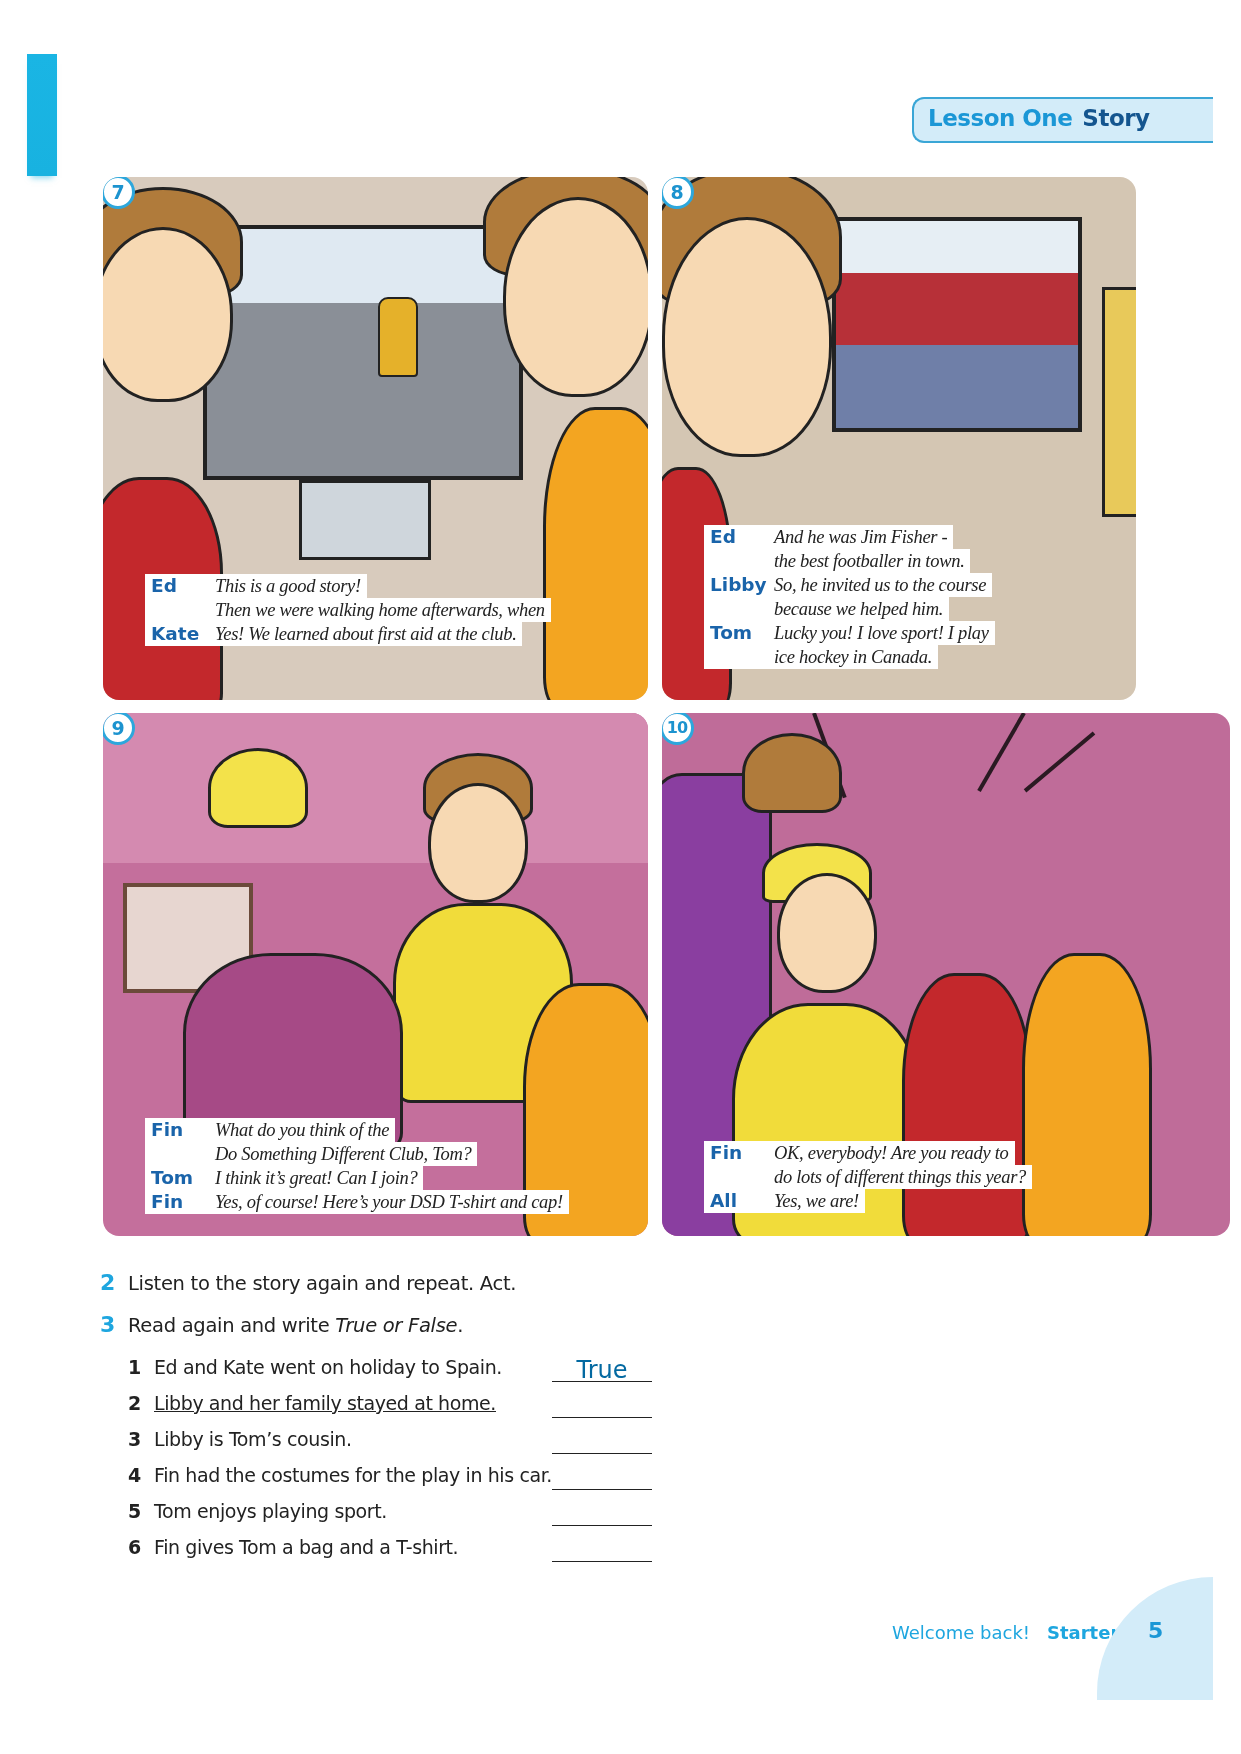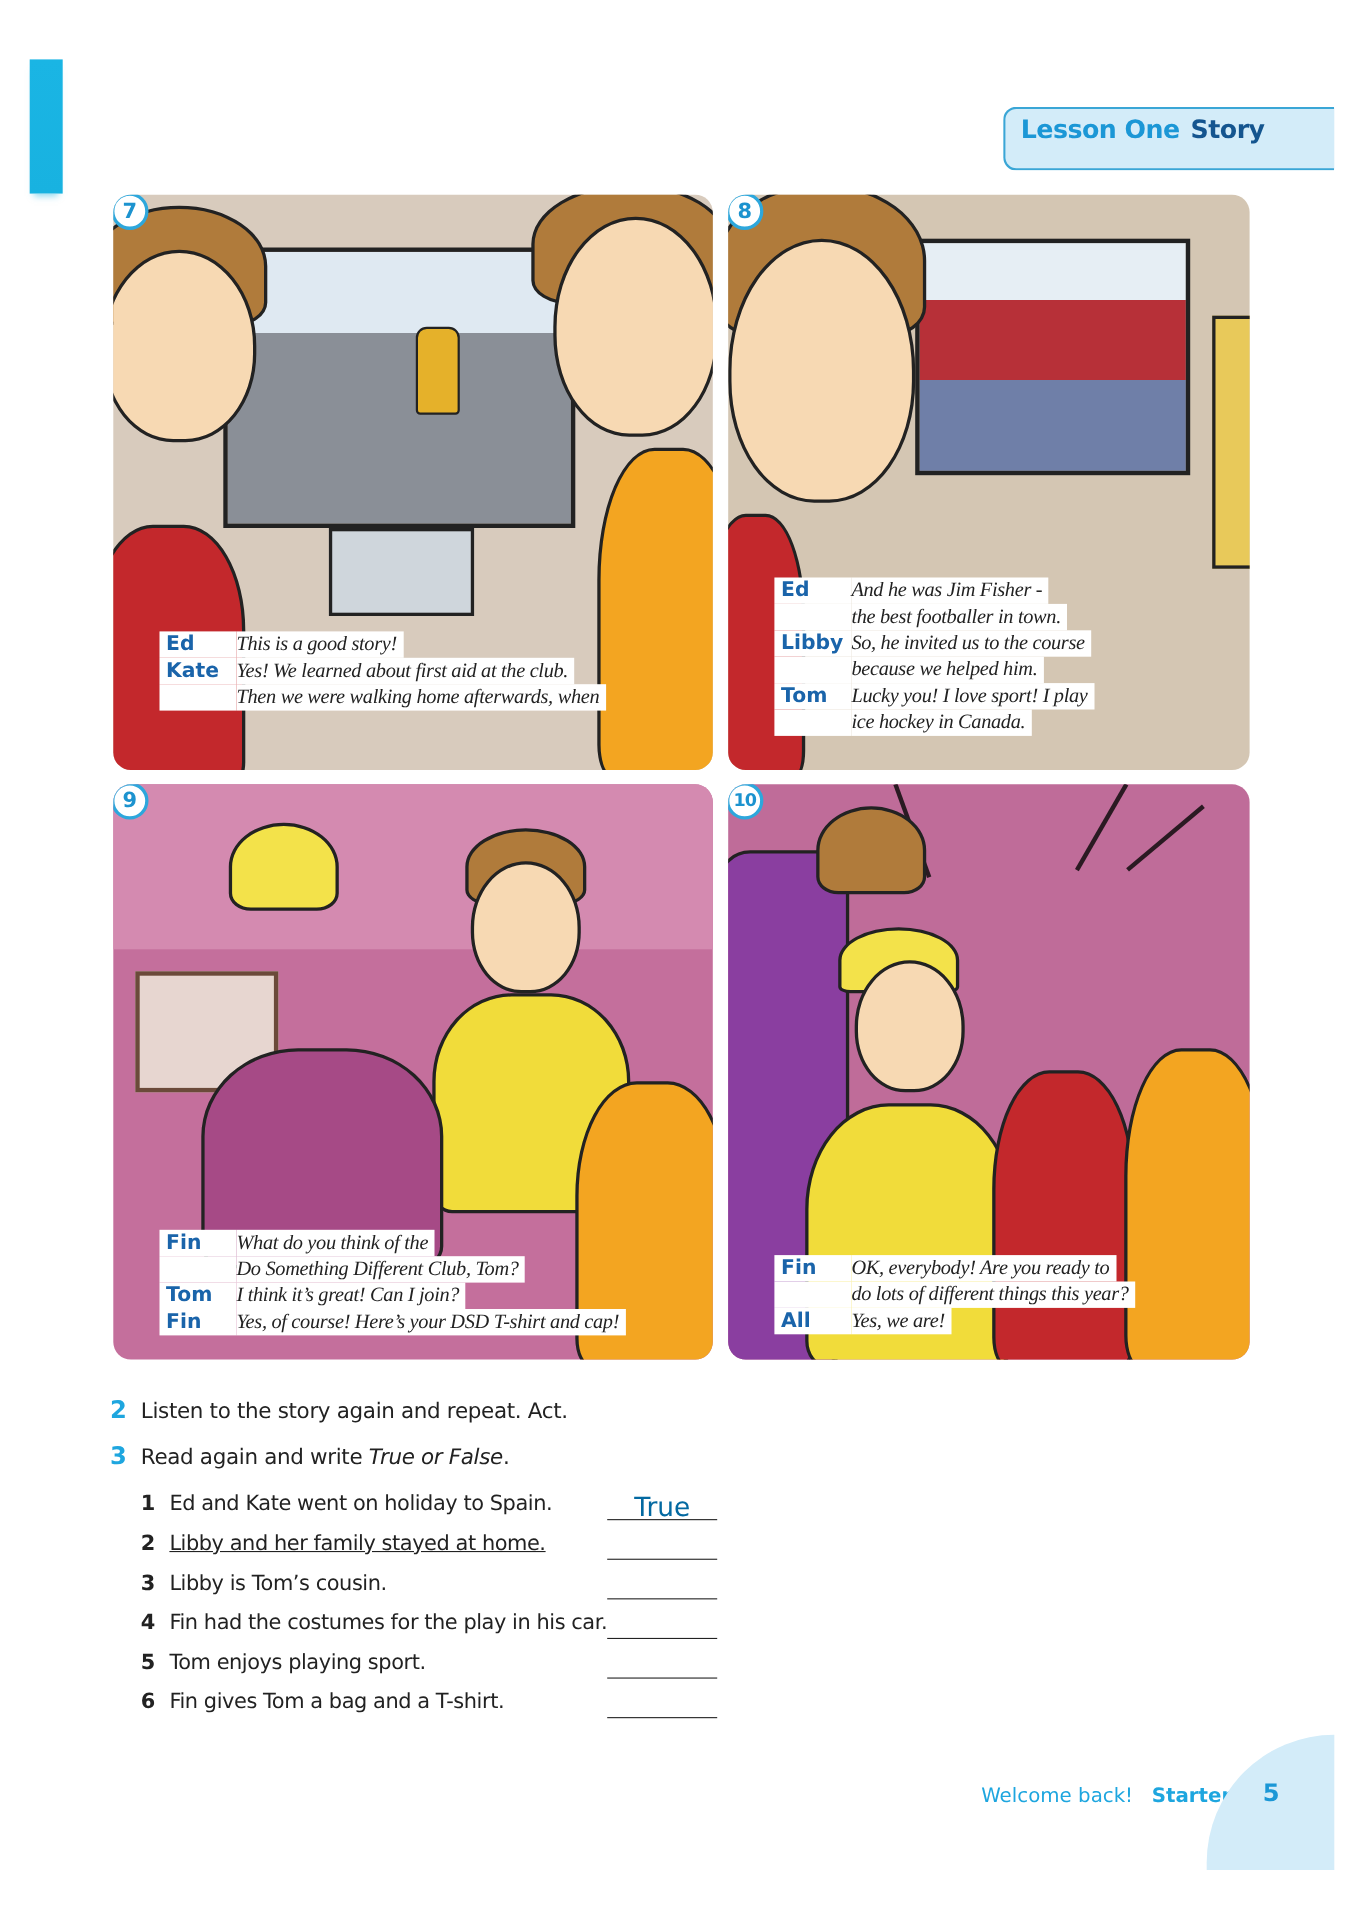--- a/index.html
+++ b/index.html
@@ -2,31 +2,31 @@
 <html><head>
 <meta charset="utf-8">
 <style>
   * { box-sizing: border-box; margin: 0; padding: 0; }
   html, body { width: 1241px; height: 1754px; background: #ffffff; overflow: hidden; }
   body { position: relative; font-family: "DejaVu Sans", sans-serif; color: #222; }
 
   .side-bar { position: absolute; left: 27px; top: 54px; width: 30px; height: 122px;
     background: linear-gradient(#1ab5e4, #18b2e0); box-shadow: 0 6px 6px -4px rgba(24,178,224,0.5); }
 
-  .lesson-tab { position: absolute; left: 912px; top: 97px; width: 301px; height: 58px;
+  .lesson-tab { position: absolute; left: 912px; top: 97px; width: 301px; height: 46px;
     background: #d3ecf9; border: 2px solid #3aa6d6; border-right: none;
     border-radius: 12px 0 0 12px; padding: 6px 0 0 14px; }
   .lesson-tab .l1 { font-family: "DejaVu Sans", sans-serif; font-weight: bold; font-size: 23px; color: #1b97d6; letter-spacing: -0.5px; }
   .lesson-tab .l2 { font-family: "DejaVu Sans", sans-serif; font-weight: bold; font-size: 23px; color: #14558f; margin-left: 10px; letter-spacing: -0.5px; }
 
   .panel { position: absolute; border-radius: 16px; overflow: hidden; }
   #p7 { left: 103px; top: 177px; width: 545px; height: 523px; background: #d8cbbd; }
   #p8 { left: 662px; top: 177px; width: 474px; height: 523px; background: #d4c6b3; }
   #p9 { left: 103px; top: 713px; width: 545px; height: 523px; background: #c46f9c; }
-  #p10 { left: 662px; top: 713px; width: 474px; height: 523px; background: #bf6c99; }
+  #p10 { left: 662px; top: 713px; width: 568px; height: 523px; background: #bf6c99; }
 
   .badge { position: absolute; width: 34px; height: 34px; border-radius: 50%;
     background: #ffffff; border: 3px solid #2da7dc; color: #1c93cf; font-weight: bold;
     font-size: 19px; text-align: center; line-height: 28px; z-index: 5; }
   .badge.two { font-size: 16px; letter-spacing: -1px; }
 
   
   .shape { position: absolute; }
   .face { border-radius: 50% 50% 46% 46%; background: #f7d9b3; border: 3px solid #222; }
   .hair { border-radius: 50% 50% 20% 20%; background: #b07b3b; border: 3px solid #222; }
@@ -74,26 +74,26 @@
   <div class="shape hair" style="left:380px;top:-10px;width:180px;height:110px;"></div>
   <div class="shape face" style="left:400px;top:20px;width:150px;height:200px;"></div>
   <div class="shape shirt" style="left:440px;top:230px;width:130px;height:300px;background:#f3a521;"></div>
   <div class="badge" style="left:-2px;top:-2px;">7</div>
   <div class="dialog" style="top:397px;">
     <div class="dlg-line">
         <span class="who">Ed</span>
         <span class="txt">This is a good story!</span>
       </div>
     <div class="dlg-line">
+        <span class="who"></span>
+        <span class="txt">Then we were walking home afterwards, when</span>
+      </div>
+    <div class="dlg-line">
         <span class="who">Kate</span>
         <span class="txt">Yes! We learned about first aid at the club.</span>
-      </div>
-    <div class="dlg-line">
-        <span class="who"></span>
-        <span class="txt">Then we were walking home afterwards, when</span>
       </div>
     <div class="dlg-line">
         <span class="who"></span>
       </div>
   </div>
 </div>
 
 <div class="panel" id="p8">
   <div class="shape photo" style="left:170px;top:40px;width:250px;height:215px;background:linear-gradient(#e6eef4 0 25%, #b73038 25% 60%, #6f7fa8 60% 100%);"></div>
   <div class="shape" style="left:440px;top:110px;width:40px;height:230px;background:#e8c95a;border:3px solid #222;"></div>

